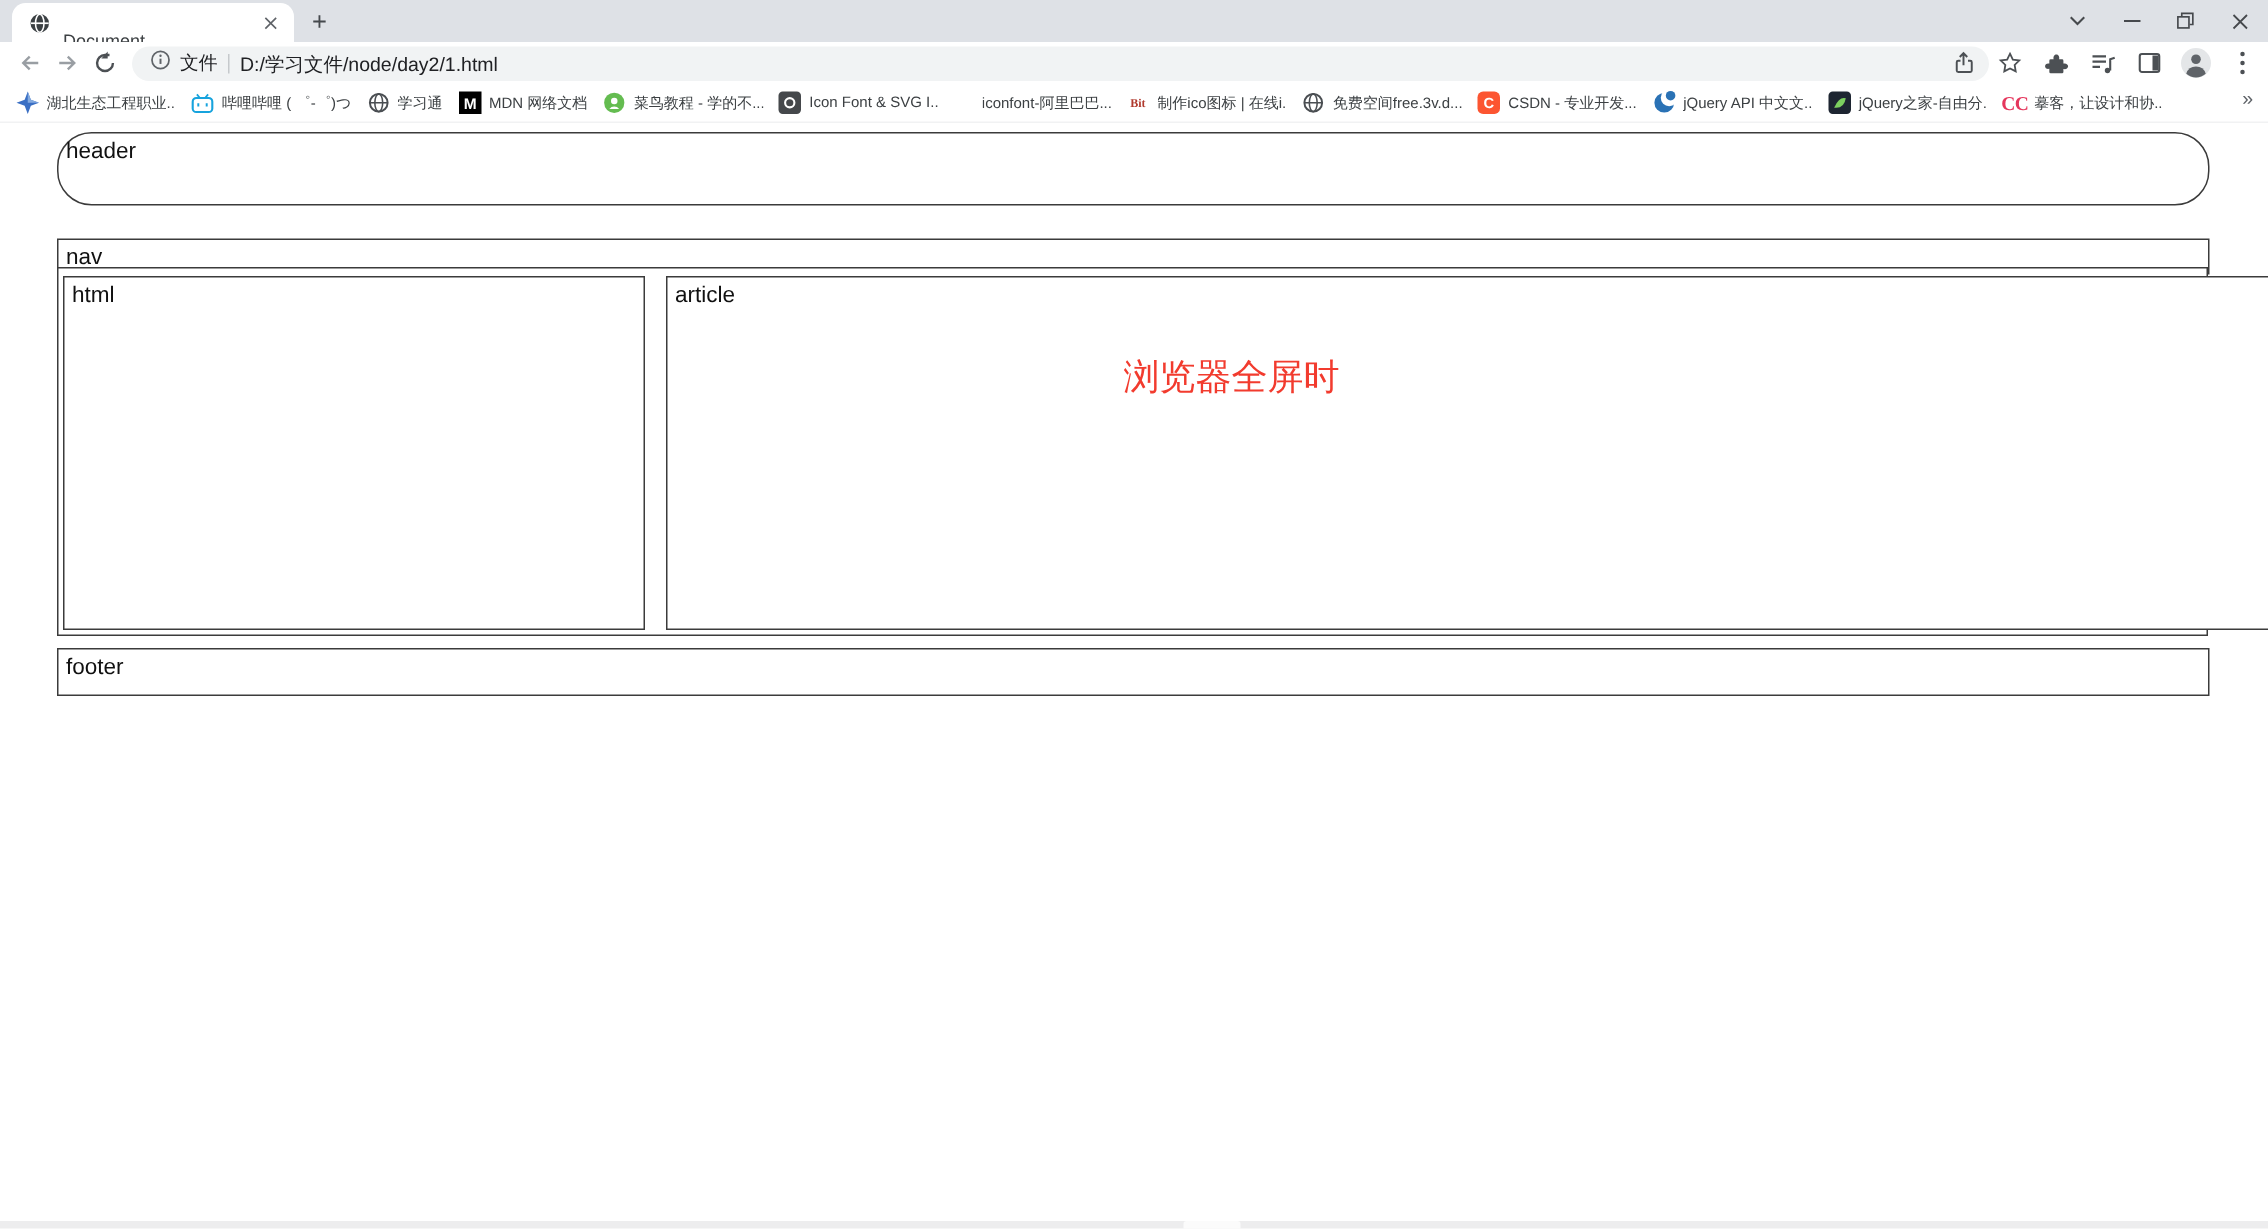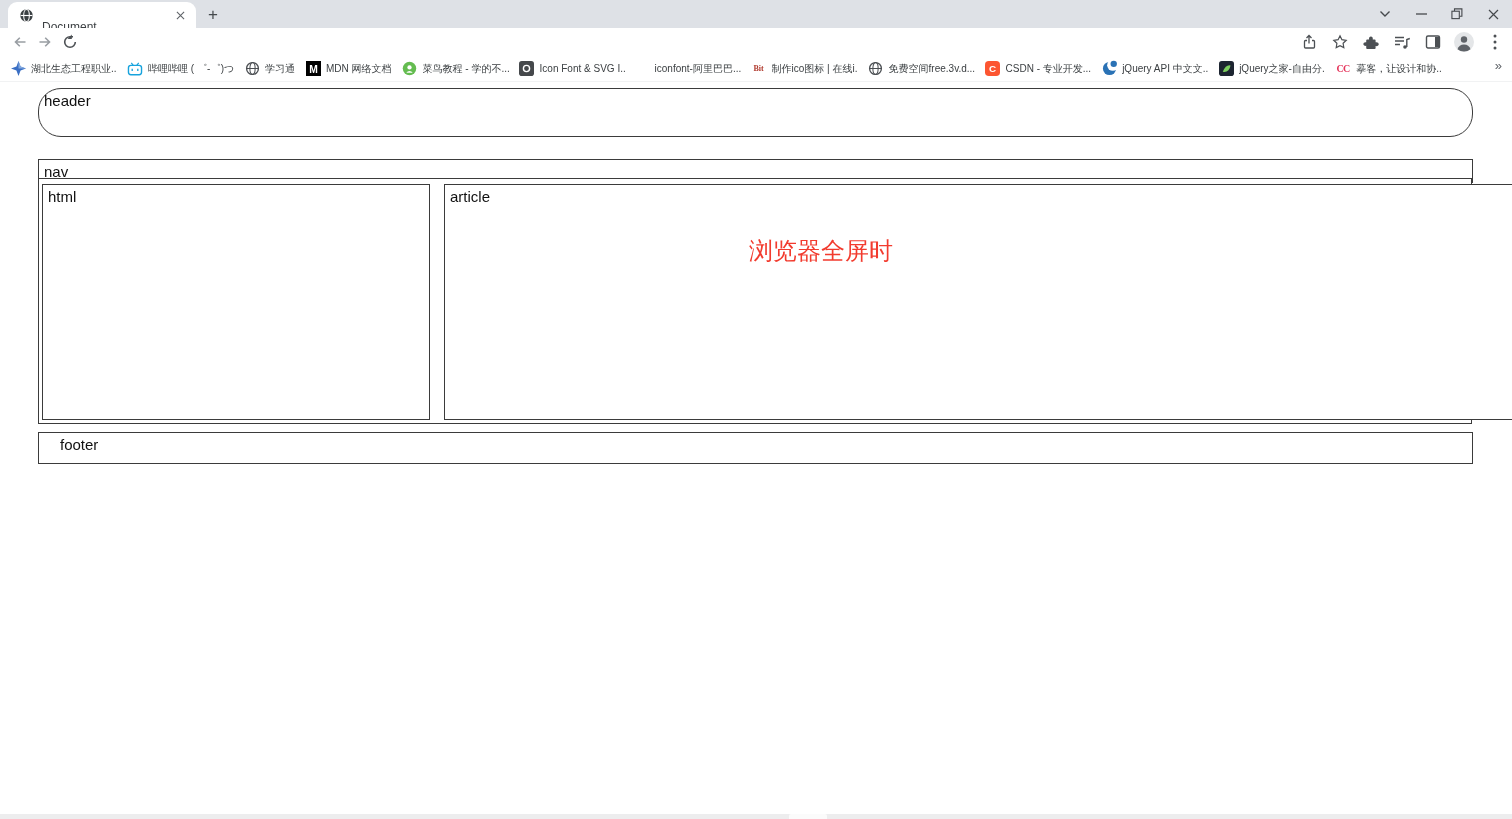--- a/index.html
+++ b/index.html
@@ -42,21 +42,21 @@
 
   
   .content { position:absolute; left:0; top:82px; width:1512px; height:737px; background:#fff; }
   .box { position:absolute; border:1px solid #3b3b3b; background:#fff; font-size:15px; color:#111; }
   .box-label { padding:3px 0 0 5px; display:block; }
   .b-header  { left:38px; top:6px;   width:1435px; height:49px;border-radius:23px; }
   .b-nav     { left:38px; top:77px;  width:1435px; height:24px; }
   .b-section { left:38px; top:96px;  width:1434px; height:246px; }
   .b-aside   { left:42px; top:102px; width:388px;  height:236px; }
   .b-article { left:444px; top:102px; width:1196px; height:236px; }
-  .b-footer  { left:38px; top:350px; width:1435px; height:32px;padding-left:16px; }
+  .b-footer  { left:38px; top:350px; width:1435px; height:32px; }
   .article-message { position:absolute; left:0; top:50px; width:752px; text-align:center;
                      font-size:24px; color:#f23b2e; }
   .taskbar-edge { position:absolute; left:0; top:814px; width:1512px; height:5px; background:#ededee; }
   .taskbar-tab { position:absolute; left:789px; top:814px; width:38px; height:5px; background:#fbfbfb; border-radius:2px 2px 0 0; }
 
   svg { overflow:visible; }
 </style>
 </head>
 <body>
 
@@ -112,20 +112,32 @@
         <path d="M2.5 8h10M8.2 3.8L12.5 8l-4.3 4.2" stroke="#999ea3" stroke-width="1.6" fill="none"></path>
       </svg>
   </div>
   <div class="navbtn" style="left:58px;">
     <svg width="16" height="16" viewBox="0 0 16 16">
         <path d="M13.3 8A5.3 5.3 0 1 1 8 2.7h3" stroke="#4c5054" stroke-width="1.6" fill="none"></path>
         <path d="M9.8 0.4v4.6H5.6z" fill="#4c5054" transform="rotate(0)"></path>
       </svg>
   </div>
 
+  <div class="omnibox">
+    <span>
+      <svg width="14" height="14" viewBox="0 0 16 16">
+          <circle cx="8" cy="8" r="6.5" fill="none" stroke="#5f6368" stroke-width="1.3"></circle>
+          <path d="M8 7v4" stroke="#5f6368" stroke-width="1.5"></path>
+          <circle cx="8" cy="4.8" r="0.9" fill="#5f6368"></circle>
+        </svg>
+    </span>
+    <span class="omni-scheme">文件</span>
+    <span class="omni-sep"></span>
+    <span class="omni-url">D:/学习文件/node/day2/1.html</span>
+  </div>
 
   <div class="tb-icons">
     <span class="tb-ic">
       <svg width="16" height="16" viewBox="0 0 16 16">
           <path d="M11 6.5h1.5a1 1 0 0 1 1 1v5.5a1 1 0 0 1-1 1H4.5a1 1 0 0 1-1-1V7.5a1 1 0 0 1 1-1H6" fill="none" stroke="#4c5054" stroke-width="1.3"></path>
           <path d="M8 9.5V1.8M5.5 4L8 1.5 10.5 4" fill="none" stroke="#4c5054" stroke-width="1.3"></path>
         </svg>
     </span>
     <span class="tb-ic">
       <svg width="16" height="16" viewBox="0 0 16 16">
@@ -281,21 +293,21 @@
       <svg width="15" height="15" viewBox="0 0 16 16">
           <rect width="16" height="16" rx="3" fill="#1d2531"></rect>
           <path d="M4 11.5Q7.5 3.5 12.3 4.8Q11 12.5 4 11.5z" fill="#7ccf5f"></path>
         </svg>
     </span>
     <span class="bl">jQuery之家-自由分...</span>
   </div>
 
   <div class="bm">
     <span class="bi">
-      <span class="txticon" style="color:#e5365c; font-size:10px; letter-spacing:-0.5px;">CC</span>
+      <span class="txticon" style="color:#e5365c; font-size:13px; letter-spacing:-0.5px;">CC</span>
     </span>
     <span class="bl">摹客，让设计和协...</span>
   </div>
 
 </div>
 <div class="bm-overflow">»</div>
 
 <div class="content">
 
   <div class="box b-header">

